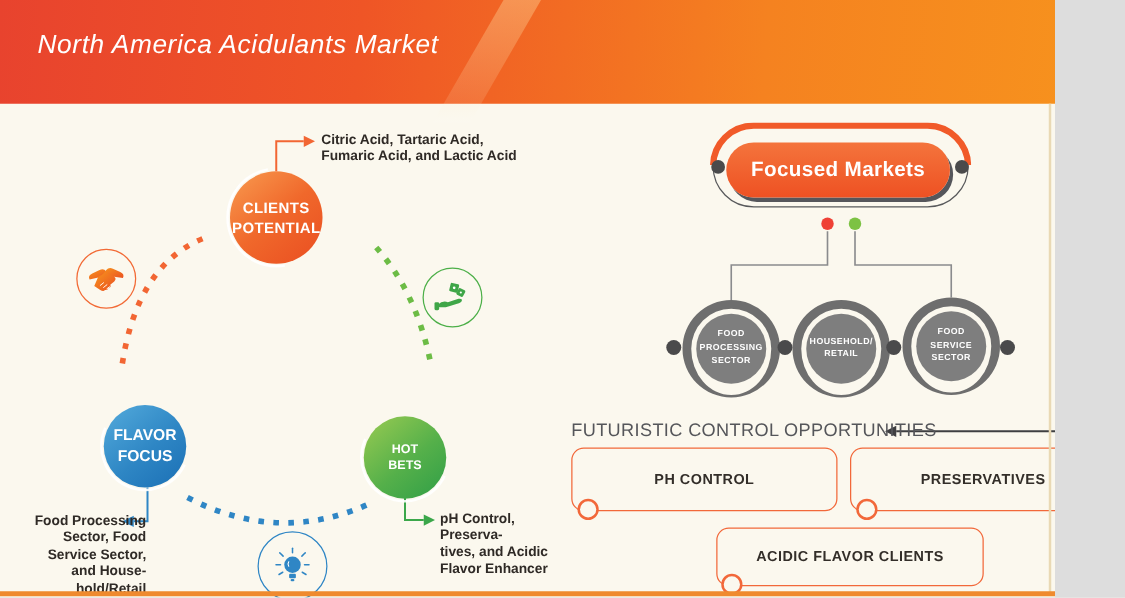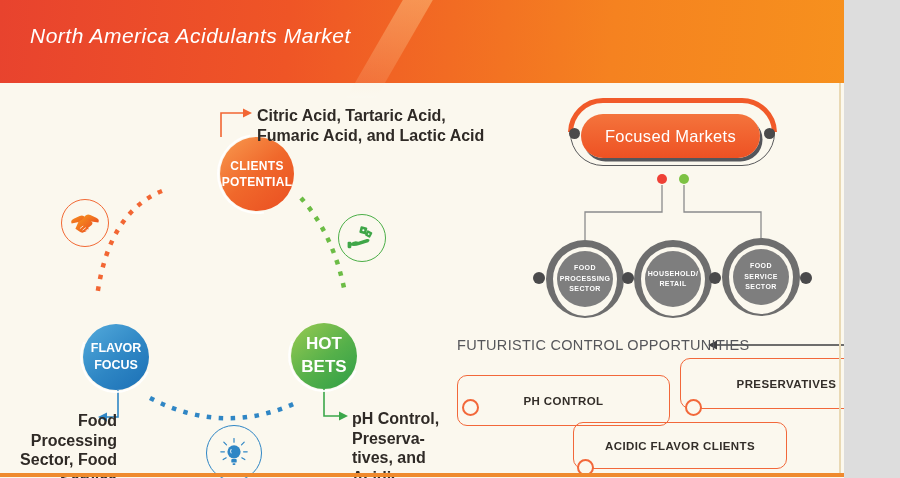--- a/index.html
+++ b/index.html
@@ -20,48 +20,48 @@
   .bottom-line{position:absolute;left:0;top:473px;width:900px;height:4px;background:#EF8A2E;}
   
   .overlay{position:absolute;left:0;top:0;pointer-events:none;}
   
   .node{position:absolute;border-radius:50%;display:flex;align-items:center;justify-content:center;
         text-align:center;color:#fff;font-weight:bold;white-space:pre-line;line-height:1.35;}
   .node::after{content:"";position:absolute;inset:-3px;border-radius:50%;
         border:2px solid transparent;border-bottom-color:rgba(255,255,255,.9);
         border-left-color:rgba(255,255,255,.9);}
   .node-clients{left:184px;top:137px;width:74px;height:74px;font-size:12px;letter-spacing:.3px;
-        background:linear-gradient(140deg,#F89B50 0%,#F0682B 50%,#EA4E21 100%);margin-left:36px;}
+        background:linear-gradient(140deg,#F89B50 0%,#F0682B 50%,#EA4E21 100%);}
   .node-clients::after{transform:rotate(35deg);}
   .node-focus{left:83px;top:324px;width:66px;height:66px;font-size:12.5px;
         background:linear-gradient(140deg,#54ABDC 0%,#2E86C4 55%,#1B6FB5 100%);}
   .node-focus::after{transform:rotate(-20deg);}
-  .node-hot{left:291px;top:323px;width:66px;height:66px;font-size:17px;
+  .node-hot{left:291px;top:333px;width:66px;height:66px;font-size:10px;
         background:linear-gradient(140deg,#9ACB52 0%,#55B04A 55%,#2F9E47 100%);}
   .node-hot::after{transform:rotate(-20deg);}
   
   .medal{position:absolute;border-radius:50%;display:flex;align-items:center;justify-content:center;
          background:transparent;}
   .medal-handshake{left:61px;top:199px;width:46px;height:46px;border:1.5px solid #F26A35;}
   .medal-money{left:338px;top:214px;width:46px;height:46px;border:1.5px solid #4CAF48;}
   .medal-bulb{left:206px;top:425px;width:54px;height:54px;border:1.5px solid #2F86C5;}
   
-  .ann{position:absolute;font-size:16px;font-weight:bold;color:#2F2A26;line-height:1.22;
+  .ann{position:absolute;font-size:11px;font-weight:bold;color:#2F2A26;line-height:1.22;
        white-space:pre-line;}
   .ann-citric{left:257px;top:106px;}
   .ann-food{left:18px;top:411px;width:99px;text-align:right;}
   .ann-ph{left:352px;top:409px;width:112px;}
   
   .fm-outer{position:absolute;left:570px;top:100px;width:205px;height:66px;
         border:1.5px solid #58595B;border-radius:33px;box-sizing:border-box;}
   .fm-arc-clip{position:absolute;left:568px;top:98px;width:209px;height:34px;overflow:hidden;}
   .fm-arc{width:209px;height:70px;border:5px solid #F15A29;border-radius:35px;box-sizing:border-box;}
   .fm-pill{position:absolute;left:581px;top:114px;width:179px;height:44px;border-radius:22px;
         background:linear-gradient(180deg,#F4743C,#EE5123);box-shadow:2.5px 3.5px 0 #55565B;
-        display:flex;align-items:center;justify-content:center;color:#fff;font-weight:normal;
+        display:flex;align-items:center;justify-content:center;color:#fff;font-weight:bold;
         font-size:16.5px;letter-spacing:.3px;}
   .dot{position:absolute;border-radius:50%;}
   .fm-dot-l{left:569px;top:128px;width:11px;height:11px;background:#4A4A4B;}
   .fm-dot-r{left:764px;top:128px;width:11px;height:11px;background:#4A4A4B;}
   .dot-red{left:657px;top:174px;width:10px;height:10px;background:#EF4136;}
   .dot-green{left:679px;top:174px;width:10px;height:10px;background:#7DC244;}
   
   .sector{position:absolute;width:78px;height:78px;}
   .sector-1{left:546px;top:240px;} .sector-2{left:634px;top:240px;} .sector-3{left:722px;top:238px;}
   .sector-ring{position:absolute;inset:0;border-radius:50%;border:7px solid #6E6E6E;
@@ -72,21 +72,21 @@
         justify-content:center;text-align:center;white-space:pre-line;line-height:1.5;}
   .flank{width:12px;height:12px;background:#4A4A4B;}
   .flank-1{left:533px;top:272px;} .flank-2{left:622px;top:272px;}
   .flank-3{left:709px;top:272px;} .flank-4{left:800px;top:272px;}
   
   .fut-heading{position:absolute;left:457px;top:337px;font-size:14.5px;color:#55565A;
         letter-spacing:.3px;}
   .opp-box{position:absolute;border:1.5px solid #F2683A;border-radius:10px;box-sizing:border-box;
         display:flex;align-items:center;justify-content:center;font-weight:bold;font-size:11.5px;
         color:#332E29;letter-spacing:.4px;}
-  .opp-1{left:457px;top:358px;width:213px;height:51px;margin-top:17px;}
+  .opp-1{left:457px;top:358px;width:213px;height:51px;}
   .opp-2{left:680px;top:358px;width:213px;height:51px;text-align:center;}
   .opp-3{left:573px;top:422px;width:214px;height:47px;}
   .opp-dot{position:absolute;width:17px;height:17px;border-radius:50%;
         border:2.5px solid #F2683A;background:#FBF8EE;box-sizing:border-box;}
   .opp-dot-1{left:462px;top:399px;} .opp-dot-2{left:685px;top:399px;} .opp-dot-3{left:577px;top:459px;}
 </style>
 </head>
 <body>
 
 <div class="stage">

